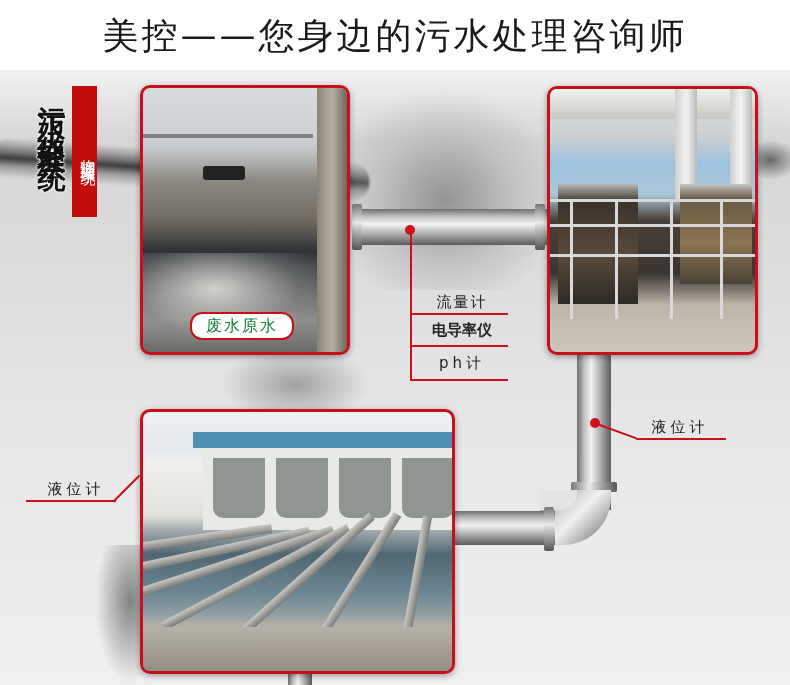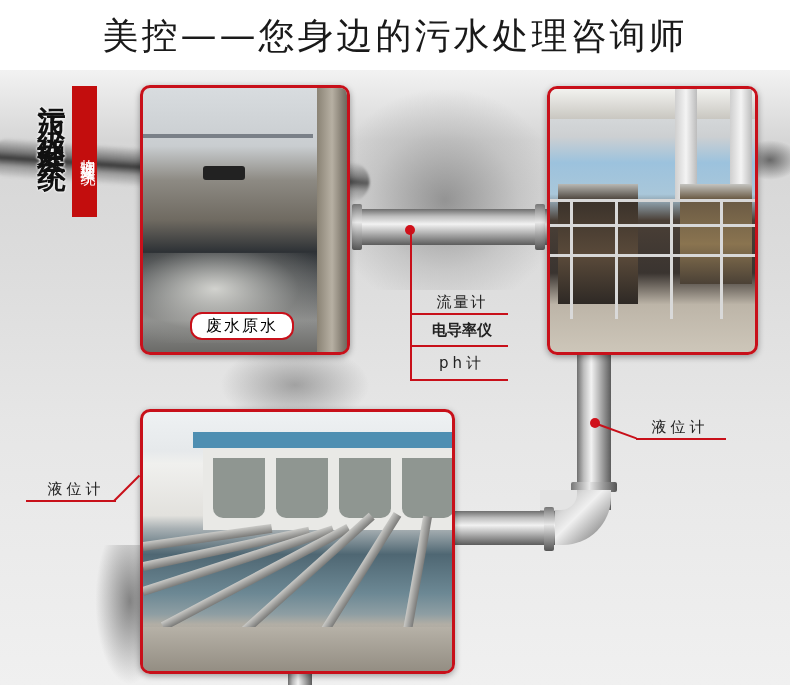--- a/index.html
+++ b/index.html
@@ -67,21 +67,21 @@
       linear-gradient(180deg, #d8dcdf 0%, #c9cdd0 22%, #8d8a83 35%, #6f6a61 50%, #2e3236 62%, #5b5e60 75%, #8e8f8e 88%, #6b6b68 100%);
   }
   .raw-bridge { left: 0; top: 46px; width: 170px; height: 4px; background: #7a8088; }
   .raw-boat { left: 60px; top: 78px; width: 42px; height: 14px; background: #222; border-radius: 3px; }
   .raw-wall { right: 0; top: 0; width: 30px; height: 100%; background: linear-gradient(90deg,#8a8375,#b7b0a3,#6e675c); }
   .raw-foam { left: 0; top: 165px; width: 180px; height: 90px;
     background: radial-gradient(ellipse at 40% 40%, rgba(230,230,225,0.85), rgba(150,150,145,0.3) 55%, rgba(0,0,0,0) 80%); }
   .raw-label {
     left: 190px; top: 312px; width: 104px; height: 28px;
     background: #fff; border: 2px solid #c8101a; border-radius: 12px;
-    font-size: 16px; line-height: 24px; text-align: center; letter-spacing: 2px; color: #000000;
+    font-size: 16px; line-height: 24px; text-align: center; letter-spacing: 2px; color: #15803d;
   }
 
   .photo-screen { left: 547px; top: 86px; width: 211px; height: 269px;
     background: linear-gradient(180deg, #dfe2e4 0%, #cdd0d2 18%, #9cc2dd 28%, #a9c7da 40%, #4a3f36 50%, #3a3430 70%, #bdb5a8 82%, #cdc6b9 100%);
   }
   .screen-roof { left: 0; top: 0; width: 100%; height: 30px; background: linear-gradient(180deg,#f2f2ef,#c9c7c1); }
   .screen-pillar { top: 0; width: 22px; height: 110px; background: linear-gradient(90deg,#cfcfcf,#f4f4f4,#bcbcbc); }
   .screen-rail { left: 0; height: 3px; width: 100%; background: #d8d8d8; }
   .screen-post { top: 110px; width: 3px; height: 120px; background: #d9d9d9; }
 

